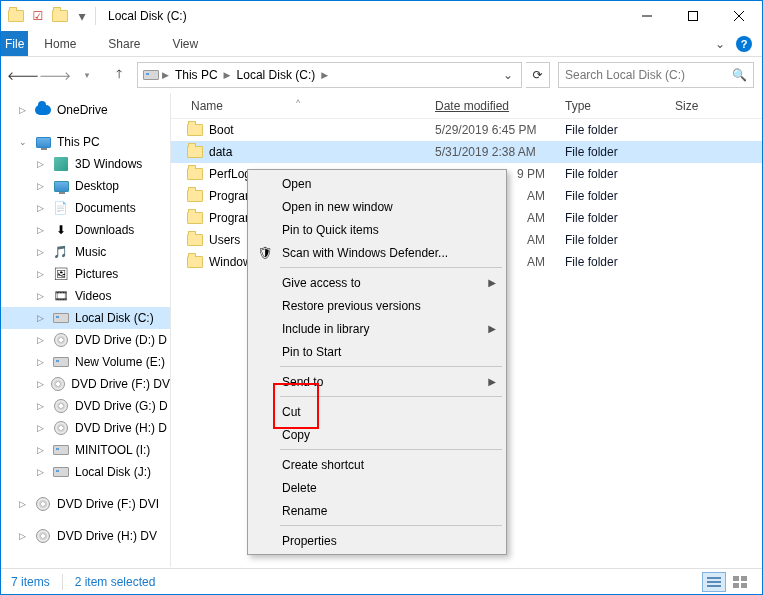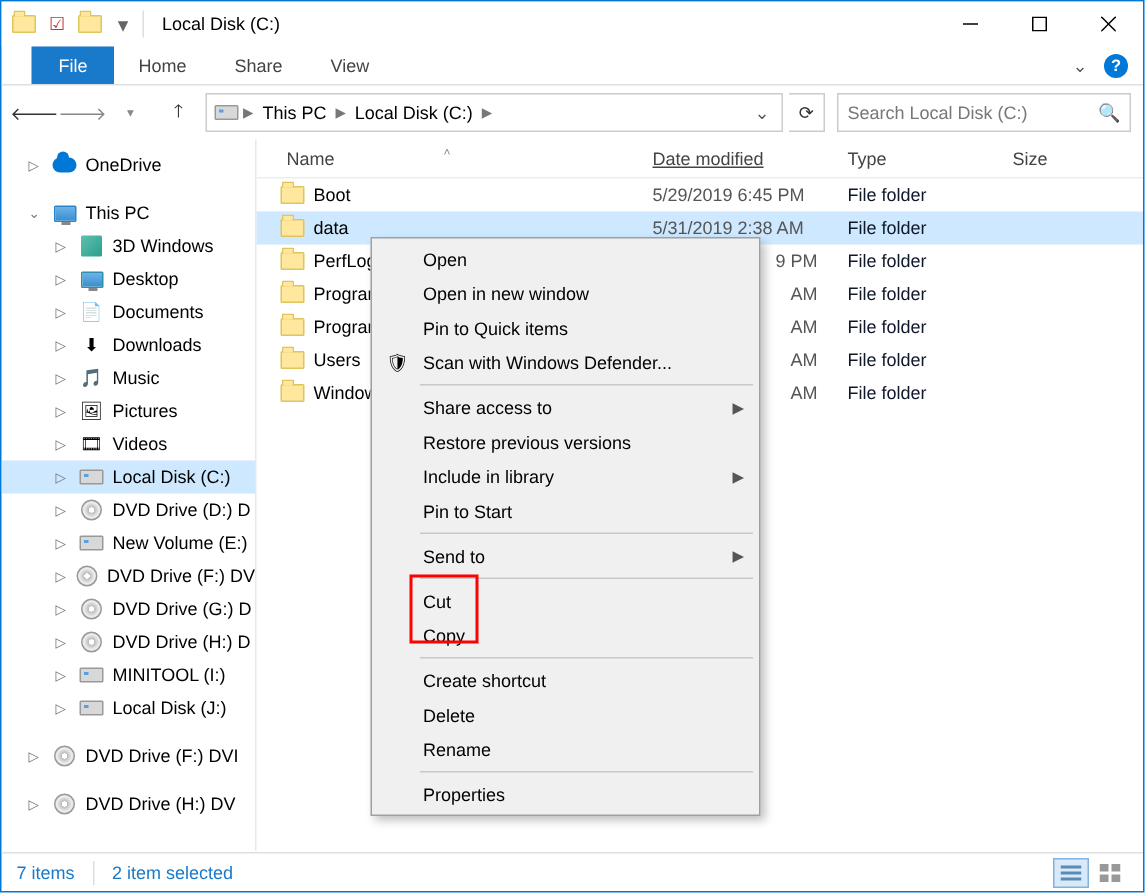--- a/index.html
+++ b/index.html
@@ -7,21 +7,21 @@
 
 .titlebar { height: 30px; display: flex; align-items: center; padding: 0 0 0 6px; background: #fff; }
 .titlebar .qat { display: flex; gap: 4px; align-items: center; }
 .titlebar .qat-icon { width: 18px; height: 22px; display: flex; align-items: center; justify-content: center; }
 .titlebar .sep { width: 1px; height: 18px; background: #ddd; margin: 0 4px; }
 .titlebar .title { margin-left: 8px; color: #000; }
 .titlebar .winctrl { margin-left: auto; display: flex; }
 .titlebar .winbtn { width: 46px; height: 30px; display: flex; align-items: center; justify-content: center; }
 
 .ribbon { height: 26px; display: flex; align-items: stretch; border-bottom: 1px solid #e0e0e0; }
-.ribbon .file-tab { background: #1979ca; color: #fff; padding: 4px 18px; display: flex; align-items: center; margin-left: 20px; }
+.ribbon .file-tab { background: #1979ca; color: #fff; padding: 4px 4px; display: flex; align-items: center; }
 .ribbon .tab { padding: 4px 16px; display: flex; align-items: center; color: #444; }
 .ribbon .spacer { flex: 1; }
 .ribbon .chev { width: 24px; display: flex; align-items: center; justify-content: center; color: #555; }
 .ribbon .help { width: 24px; display: flex; align-items: center; justify-content: center; margin-right: 6px; }
 .help-circle { width: 16px; height: 16px; border-radius: 50%; background: #0078d7; color: #fff; display: flex; align-items: center; justify-content: center; font-size: 11px; font-weight: bold; }
 
 .navbar { height: 36px; display: flex; align-items: center; gap: 4px; padding: 4px 8px; }
 .nav-arrow { width: 28px; height: 28px; display: flex; align-items: center; justify-content: center; color: #888; }
 .nav-arrow.enabled { color: #333; }
 .breadcrumb { flex: 1; height: 26px; border: 1px solid #ccc; display: flex; align-items: center; padding: 0 4px; }
@@ -57,21 +57,21 @@
 .file-row .fname { width: 254px; padding-left: 16px; display: flex; align-items: center; gap: 6px; }
 .file-row .fdate { width: 130px; padding-left: 10px; color: #555; }
 .file-row .ftype { width: 110px; padding-left: 10px; color: #0f172a; }
 
 .folder-glyph { width: 16px; height: 12px; background: #ffe79e; border: 1px solid #e0c45c; border-radius: 1px; position: relative; }
 .folder-glyph::before { content: ""; position: absolute; top: -4px; left: 0; width: 6px; height: 3px; background: #ffe79e; border: 1px solid #e0c45c; border-bottom: none; border-radius: 1px 1px 0 0; }
 
 .drive-glyph { width: 16px; height: 10px; background: #d8d8d8; border: 1px solid #999; border-radius: 1px; position: relative; }
 .drive-glyph::after { content: ""; position: absolute; left: 2px; top: 2px; width: 3px; height: 2px; background: #5aa0e0; }
 
-.context-menu { position: absolute; left: 246px; top: 157px; width: 260px; background: #f0f0f0; border: 1px solid #a0a0a0; box-shadow: 3px 3px 6px rgba(0,0,0,0.25); padding: 2px; z-index: 100; }
+.context-menu { position: absolute; left: 246px; top: 168px; width: 260px; background: #f0f0f0; border: 1px solid #a0a0a0; box-shadow: 3px 3px 6px rgba(0,0,0,0.25); padding: 2px; z-index: 100; }
 .ctx-item { height: 23px; display: flex; align-items: center; padding-left: 32px; padding-right: 20px; position: relative; color: #000; }
 .ctx-icon { position: absolute; left: 6px; width: 18px; height: 18px; display: flex; align-items: center; justify-content: center; }
 .ctx-arrow { position: absolute; right: 8px; color: #555; font-size: 10px; }
 .ctx-sep { height: 1px; background: #c8c8c8; margin: 3px 2px 3px 30px; }
 .ctx-highlight { position: absolute; left: 272px; top: 382px; width: 46px; height: 46px; border: 2px solid #ff0000; z-index: 101; pointer-events: none; }
 
 .statusbar { position: absolute; bottom: 0; left: 0; right: 0; height: 26px; border-top: 1px solid #e0e0e0; display: flex; align-items: center; padding: 0 10px; color: #1979ca; gap: 4px; }
 .statusbar .st-sep { width: 1px; height: 16px; background: #ddd; margin: 0 8px; }
 .statusbar .view-icons { margin-left: auto; display: flex; gap: 2px; }
 .view-btn { width: 24px; height: 20px; border: 1px solid transparent; display: flex; align-items: center; justify-content: center; }
@@ -364,21 +364,21 @@
     </div>
   <div class="ctx-item">
       <span>Pin to Quick items</span>
     </div>
   <div class="ctx-item">
       <span class="ctx-icon">🛡</span>
       <span>Scan with Windows Defender...</span>
     </div>
   <div class="ctx-sep"></div>
   <div class="ctx-item">
-      <span>Share access to</span>
+      <span>Give access to</span>
       <span class="ctx-arrow">▶</span>
     </div>
   <div class="ctx-item">
       <span>Restore previous versions</span>
     </div>
   <div class="ctx-item">
       <span>Include in library</span>
       <span class="ctx-arrow">▶</span>
     </div>
   <div class="ctx-item">

